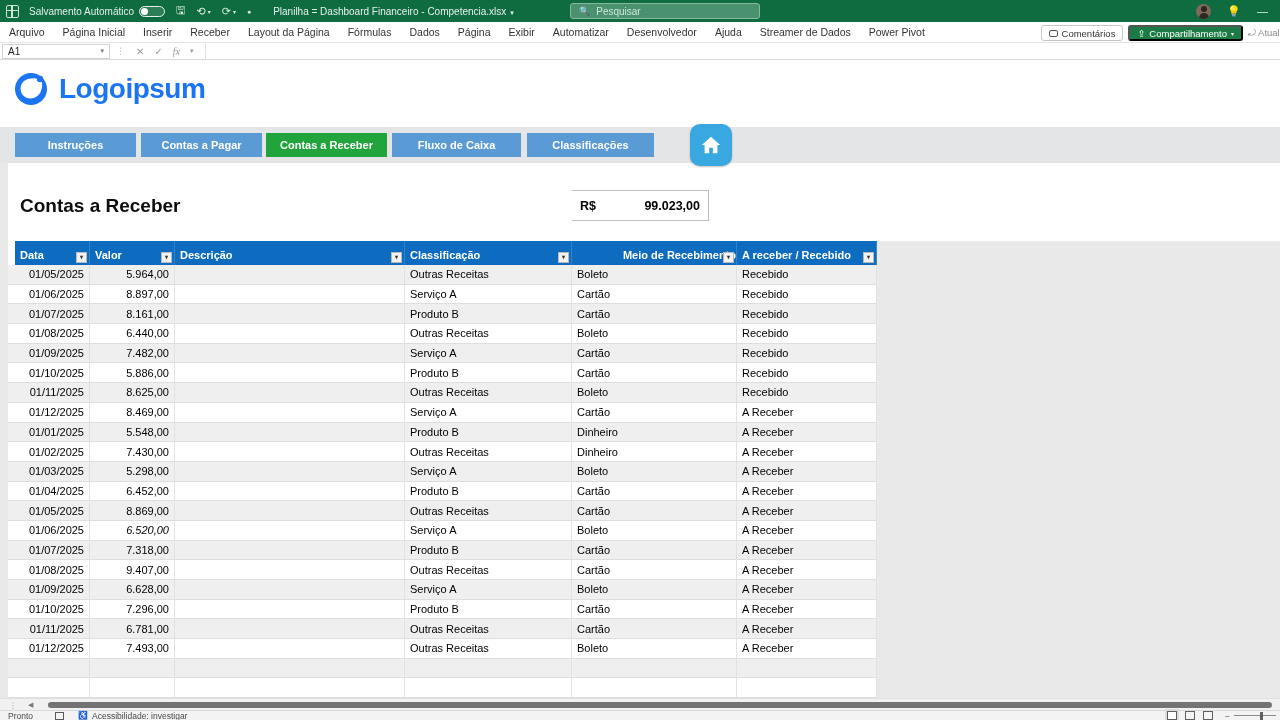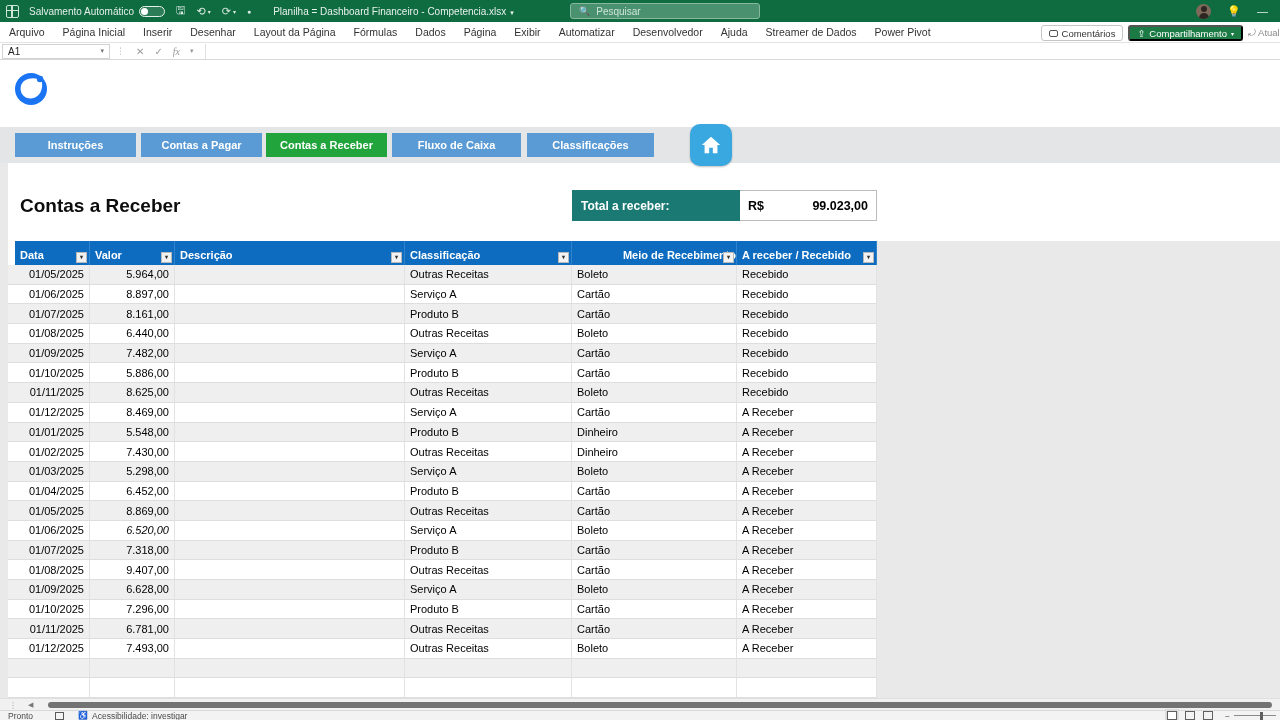--- a/index.html
+++ b/index.html
@@ -120,21 +120,21 @@
     <span class="tb-bulb">💡</span>
     <span class="tb-min">—</span>
   </div>
 </div>
 
 <div id="ribbon" class="abs">
   <div id="ribbon-tabs" style="display:flex;align-items:center;">
       <div class="rtab">Arquivo</div>
       <div class="rtab">Página Inicial</div>
       <div class="rtab">Inserir</div>
-      <div class="rtab">Desenhar</div>
+      <div class="rtab">Receber</div>
       <div class="rtab">Layout da Página</div>
       <div class="rtab">Fórmulas</div>
       <div class="rtab">Dados</div>
       <div class="rtab">Página</div>
       <div class="rtab">Exibir</div>
       <div class="rtab">Automatizar</div>
       <div class="rtab">Desenvolvedor</div>
       <div class="rtab">Ajuda</div>
       <div class="rtab">Streamer de Dados</div>
       <div class="rtab">Power Pivot</div>
@@ -168,20 +168,21 @@
 
 <div id="sheet" class="abs">
 
   <div id="logo-band" class="abs">
     <div id="logo" class="abs">
       <svg width="34" height="34" viewBox="0 0 34 34">
         <circle cx="17" cy="17" r="16" fill="#1b74f3"></circle>
         <path d="M27.5 8.5 C 29 13.5 28 19.5 24 23.5 C 19.5 27.8 12.5 27.5 8.8 23 C 5.2 18.6 6 11.8 10.8 8.6 C 15.5 5.5 22.5 5.5 27.5 8.5 Z" fill="#ffffff"></path>
         <circle cx="26" cy="7" r="3.2" fill="#1b74f3"></circle>
       </svg>
+      <span id="logo-text">Logoipsum</span>
     </div>
   </div>
 
   <div id="nav-band" class="abs">
     <div id="navbtns">
         <div class="navbtn" style="left: 15px; width: 121px;">Instruções</div>
         <div class="navbtn" style="left: 141px; width: 121px;">Contas a Pagar</div>
         <div class="navbtn active" style="left: 266px; width: 121px;">Contas a Receber</div>
         <div class="navbtn" style="left: 392px; width: 129px;">Fluxo de Caixa</div>
         <div class="navbtn" style="left: 527px; width: 127px;">Classificações</div>
@@ -192,21 +193,20 @@
       </svg>
     </div>
   </div>
 
   <div id="left-gutter" class="abs"></div>
   <div id="right-fill" class="abs"></div>
 
   <div id="page-title" class="abs">Contas a Receber</div>
 
   <div id="total-box" class="abs">
-    <div id="total-label">Total a receber:</div>
     <div id="total-value-cell">
       <span>R$</span>
       <span>99.023,00</span>
     </div>
   </div>
 
   <div id="thead" class="abs">
       <div class="hcell" style="width: 75px;">
         <span>Data</span>
         <span class="filter">▾</span>

